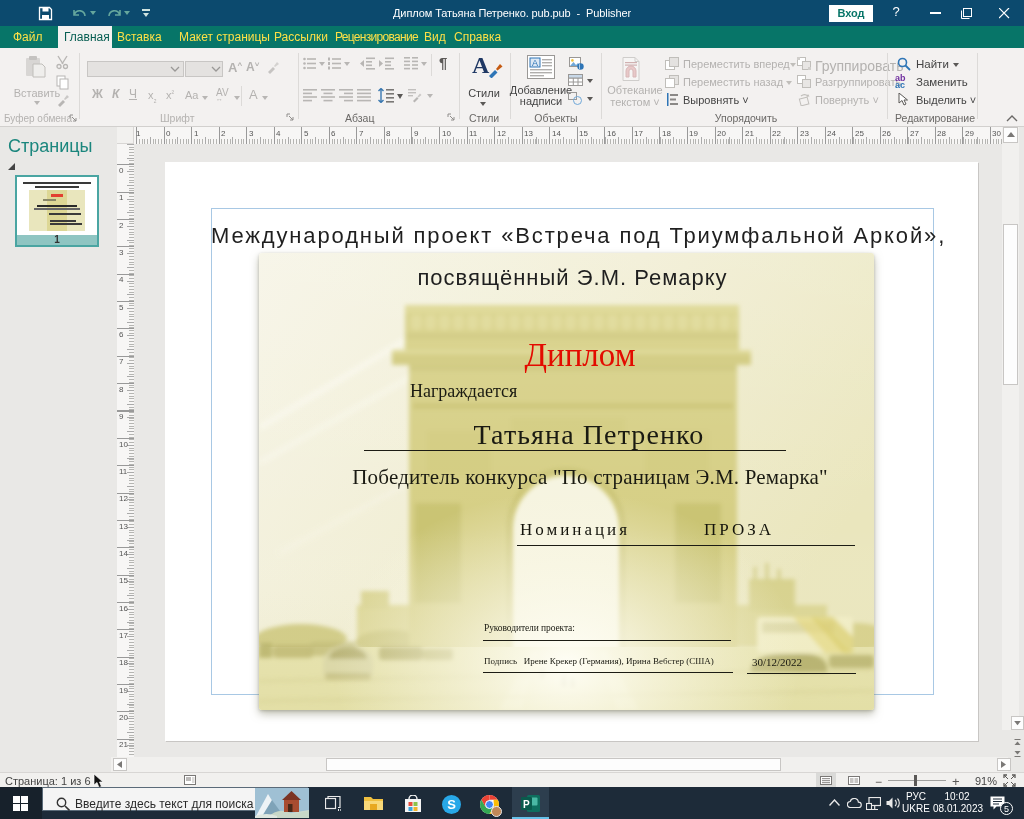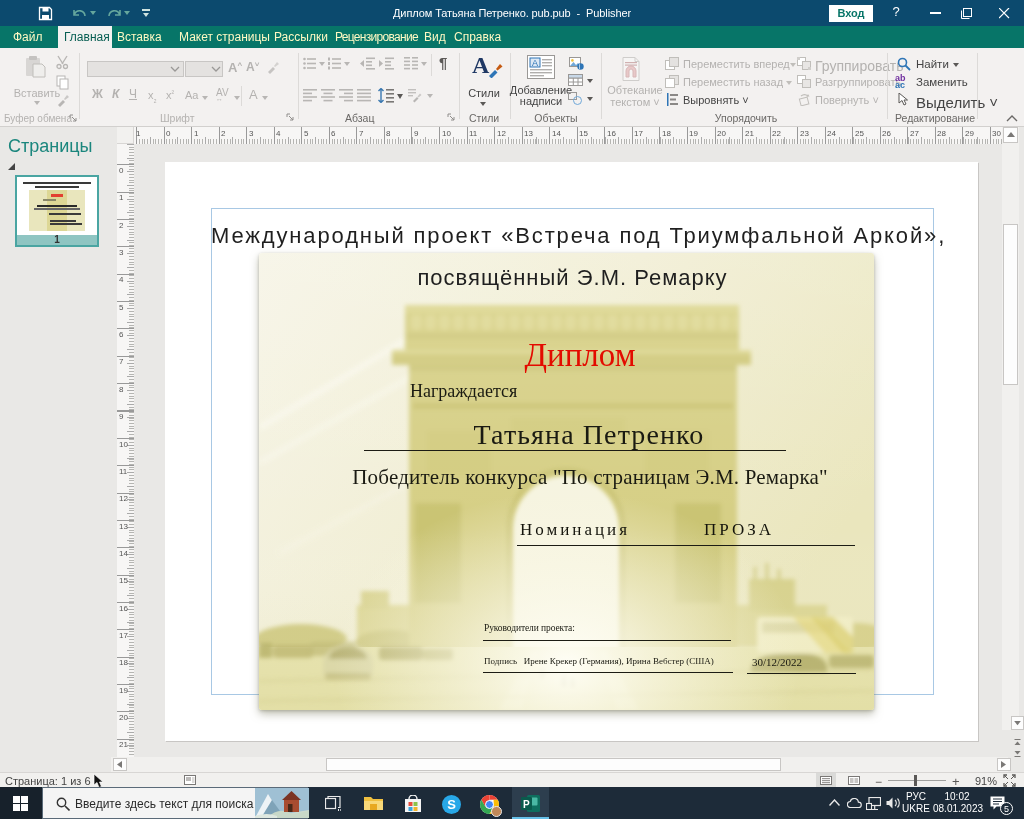--- a/index.html
+++ b/index.html
@@ -1,21 +1,21 @@
 <!DOCTYPE html>
 <html><head><meta charset="utf-8">
 <style>
 *{margin:0;padding:0;box-sizing:border-box}
 html,body{width:1024px;height:819px}
 body{position:relative;font-family:"Liberation Sans",sans-serif;overflow:hidden;background:#e9e8e6}
 .a{position:absolute}
 
 #titlebar{left:0;top:0;width:1024px;height:26px;background:#0c4a6e;color:#fff}
 #tabs{left:0;top:26px;width:1024px;height:22px;background:#077568}
-.tab{position:absolute;top:0;height:22px;line-height:22px;color:#fef9c3;font-size:12px}
+.tab{position:absolute;top:0;height:22px;line-height:22px;color:#fde047;font-size:12px}
 
 #ribbon{left:0;top:48px;width:1024px;height:79px;background:#f3f1f0;border-bottom:1px solid #d2d0ce}
 .gsep{position:absolute;top:5px;height:66px;width:1px;background:#dcdad8}
 .dis{color:#b4b2b0}
 
 #panel{left:0;top:127px;width:112px;height:645px;background:#e9e8e6}
 #hruler{left:134px;top:127px;width:868px;height:17px;background:#f7f6f5}
 #vruler{left:117px;top:144px;width:17px;height:613px;background:#f7f6f5}
 #corner{left:117px;top:127px;width:17px;height:17px;background:#f2f1ef;border-right:1px solid #d8d6d4;border-bottom:1px solid #d8d6d4}
 #canvas{left:134px;top:144px;width:868px;height:613px;background:#e9e8e6;overflow:hidden}
@@ -361,21 +361,21 @@
       <circle cx="5.5" cy="5.5" r="4" fill="none" stroke="#2e75b6" stroke-width="1.6"></circle>
       <path d="M8.5 8.5 L13 13" stroke="#2e75b6" stroke-width="1.8"></path>
     </svg>
   <div class="a" style="left:916px;top:10px;font-size:11.5px;color:#444">Найти</div>
   <div class="a" style="left:953px;top:15px;width:0;height:0;border:3px solid transparent;border-top:4px solid #5a5856"></div>
   <div class="a" style="left:895px;top:27px;font-size:9px;color:#7030a0;font-weight:bold;line-height:7px">ab<br><span style="color:#2e75b6">ac</span></div>
   <div class="a" style="left:916px;top:28px;font-size:11.5px;color:#444">Заменить</div>
   <svg class="a" style="left:898px;top:45px" width="12" height="14" viewBox="0 0 12 14">
       <path d="M1 0 L1 10 L4 7.5 L6 12 L8 11 L6 7 L9.5 7z" fill="#fff" stroke="#5a5856"></path>
     </svg>
-  <div class="a" style="left:916px;top:46px;font-size:15px;color:#444">Выделить ˅</div>
+  <div class="a" style="left:916px;top:46px;font-size:11px;color:#444">Выделить ˅</div>
   <div class="a" style="left:890px;top:64px;width:90px;text-align:center;font-size:10.5px;color:#6a6866">Редактирование</div>
   <div class="gsep" style="left:977px"></div>
   <svg class="a" style="left:1006px;top:67px" width="12" height="7" viewBox="0 0 12 7">
       <path d="M1 6 L6 1 L11 6" fill="none" stroke="#6a6866" stroke-width="1.4"></path>
     </svg>
 </div>
 <div class="a" id="panel">
   <div class="a" style="left:8px;top:9px;font-size:18px;color:#1b867d">Страницы</div>
   <div class="a" style="left:8px;top:36px;width:0;height:0;border-left:7px solid transparent;border-bottom:7px solid #444"></div>
   <div class="a" style="left:15px;top:48px;width:84px;height:72px;border:2px solid #4aa5a2;background:#84c2bf"></div>
@@ -678,21 +678,21 @@
 <div class="a" id="taskbar">
   <div class="a" style="left:0;top:0;width:42px;height:32px;background:#17212b"></div>
   <svg class="a" style="left:13px;top:9px" width="15" height="15" viewBox="0 0 15 15">
       <g fill="#fff">
         <rect x="0" y="0" width="7" height="7"></rect>
         <rect x="8" y="0" width="7" height="7"></rect>
         <rect x="0" y="8" width="7" height="7"></rect>
         <rect x="8" y="8" width="7" height="7"></rect>
       </g>
     </svg>
-  <div class="a" style="left:42px;top:0;width:266px;height:32px;background:#f4f4f4;border:1px solid #5a6a78">
+  <div class="a" style="left:42px;top:0;width:266px;height:24px;background:#f4f4f4;border:1px solid #5a6a78">
     <svg class="a" style="left:13px;top:9px" width="14" height="14" viewBox="0 0 14 14">
         <circle cx="5.5" cy="5.5" r="4.2" fill="none" stroke="#333" stroke-width="1.4"></circle>
         <path d="M9 9 L13.5 13.5" stroke="#333" stroke-width="1.6"></path>
       </svg>
     <div class="a" style="left:32px;top:9px;font-size:12px;color:#2a2a2a">Введите здесь текст для поиска</div>
     <div class="a" style="left:212px;top:0px;width:54px;height:30px;overflow:hidden">
       <svg width="54" height="30" viewBox="0 0 54 30">
           <rect width="54" height="30" fill="#9fc0d4"></rect>
           <path d="M0 30 L13 6 L24 24 L27 30z" fill="#eef3f6"></path>
           <path d="M6 30 L17 12 L30 30z" fill="#7fa3b8"></path>

